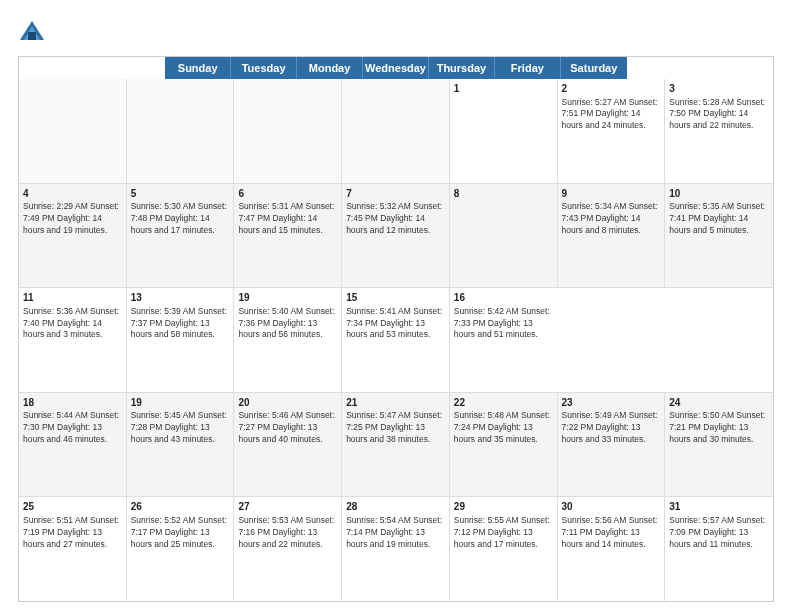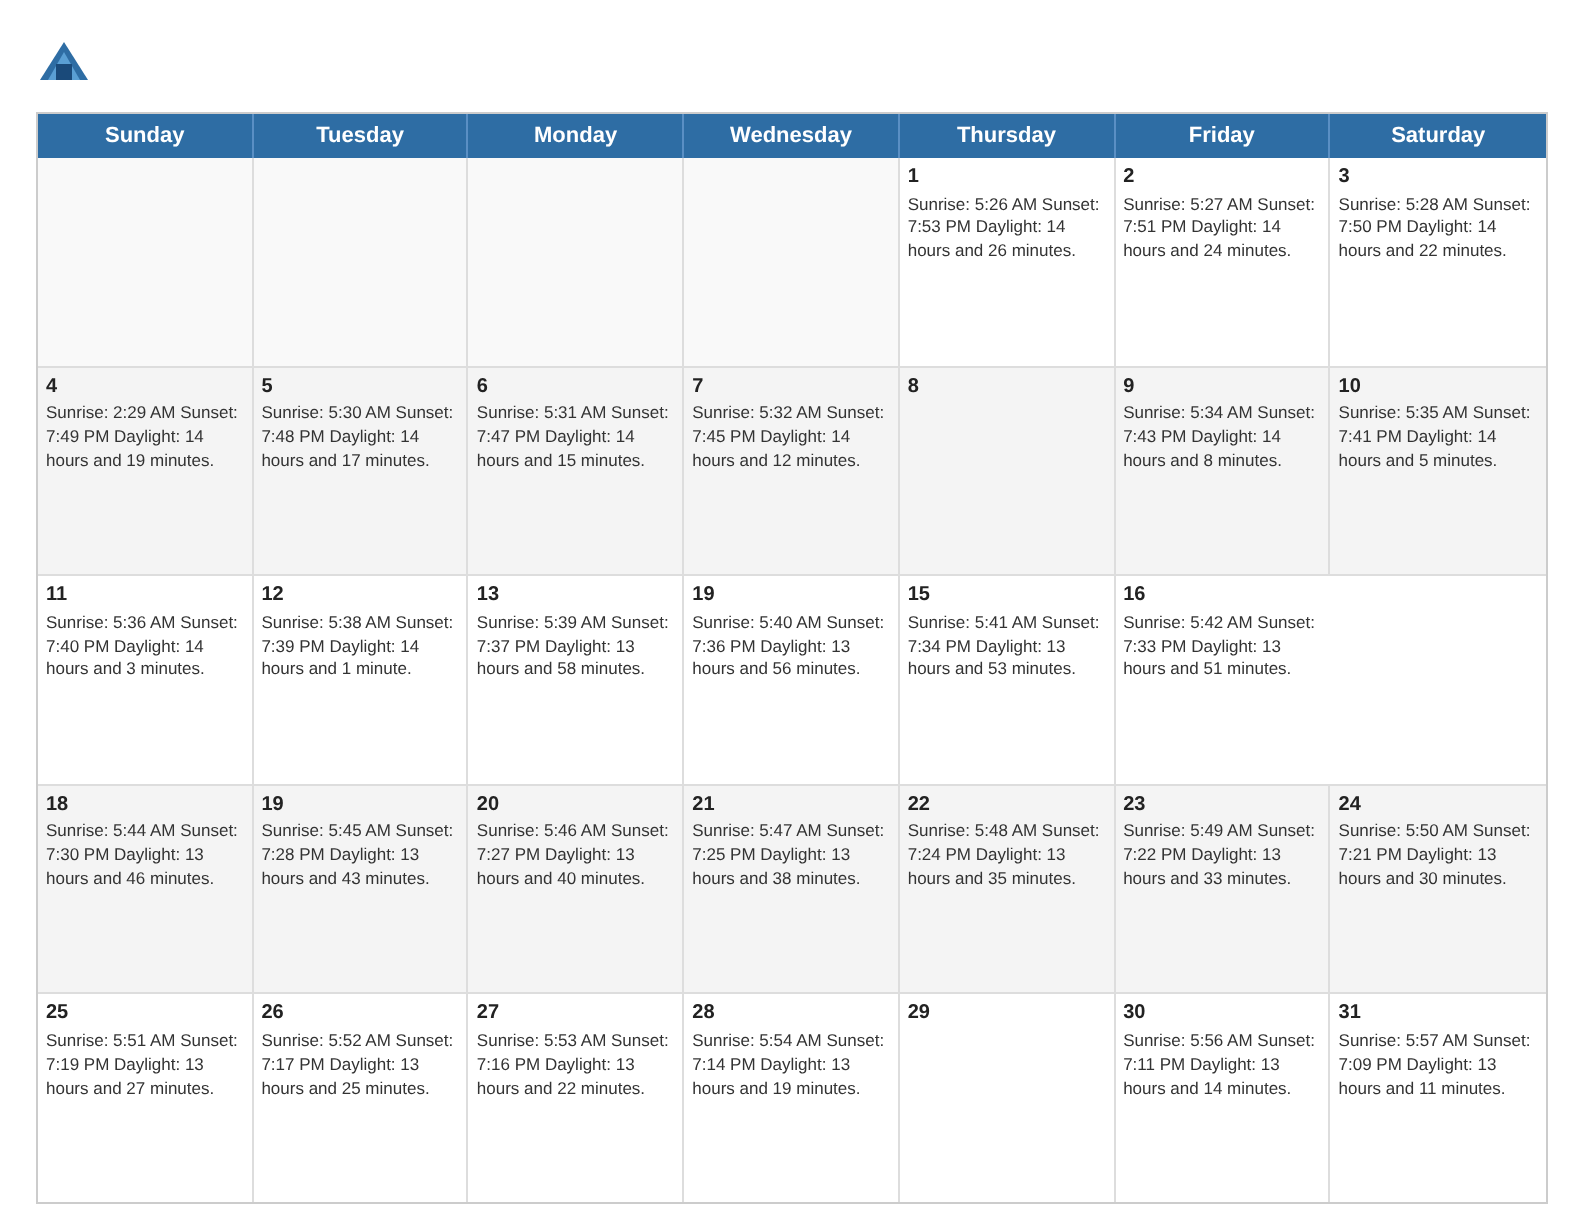--- a/index.html
+++ b/index.html
@@ -50,20 +50,21 @@
     }
     .title-location {
       font-size: 15px;
       color: #555;
     }
     .calendar {
       flex: 1;
       display: flex;
       flex-direction: column;
       border: 1px solid #ccc;
+      align-items: center;
     }
     .cal-header-row {
       display: grid;
       grid-template-columns: repeat(7, 1fr);
       background: #2e6da4;
     }
     .cal-header-cell {
       color: #fff;
       font-size: 11px;
       font-weight: bold;
@@ -140,24 +141,20 @@
         <div class="cal-header-cell">Saturday</div>
       </div>
     <div class="cal-body">
     <div class="cal-row">
           <div class="cal-cell empty"></div>
           <div class="cal-cell empty"></div>
           <div class="cal-cell empty"></div>
           <div class="cal-cell empty"></div>
           <div class="cal-cell">
             <div class="day-num">1</div>
-            <div class="cell-text">Sunrise: 5:26 AM
-Sunset: 7:53 PM
-Daylight: 14 hours
-and 26 minutes.</div>
           </div>
           <div class="cal-cell">
             <div class="day-num">2</div>
             <div class="cell-text">Sunrise: 5:27 AM
 Sunset: 7:51 PM
 Daylight: 14 hours
 and 24 minutes.</div>
           </div>
           <div class="cal-cell">
             <div class="day-num">3</div>
@@ -216,27 +213,20 @@
         </div>
         <div class="cal-row">
           <div class="cal-cell">
             <div class="day-num">11</div>
             <div class="cell-text">Sunrise: 5:36 AM
 Sunset: 7:40 PM
 Daylight: 14 hours
 and 3 minutes.</div>
           </div>
           <div class="cal-cell">
-            <div class="day-num">12</div>
-            <div class="cell-text">Sunrise: 5:38 AM
-Sunset: 7:39 PM
-Daylight: 14 hours
-and 1 minute.</div>
-          </div>
-          <div class="cal-cell">
             <div class="day-num">13</div>
             <div class="cell-text">Sunrise: 5:39 AM
 Sunset: 7:37 PM
 Daylight: 13 hours
 and 58 minutes.</div>
           </div>
           <div class="cal-cell">
             <div class="day-num">19</div>
             <div class="cell-text">Sunrise: 5:40 AM
 Sunset: 7:36 PM
@@ -333,20 +323,24 @@
           </div>
           <div class="cal-cell">
             <div class="day-num">28</div>
             <div class="cell-text">Sunrise: 5:54 AM
 Sunset: 7:14 PM
 Daylight: 13 hours
 and 19 minutes.</div>
           </div>
           <div class="cal-cell">
             <div class="day-num">29</div>
+            <div class="cell-text">Sunrise: 5:55 AM
+Sunset: 7:12 PM
+Daylight: 13 hours
+and 17 minutes.</div>
           </div>
           <div class="cal-cell">
             <div class="day-num">30</div>
             <div class="cell-text">Sunrise: 5:56 AM
 Sunset: 7:11 PM
 Daylight: 13 hours
 and 14 minutes.</div>
           </div>
           <div class="cal-cell">
             <div class="day-num">31</div>

